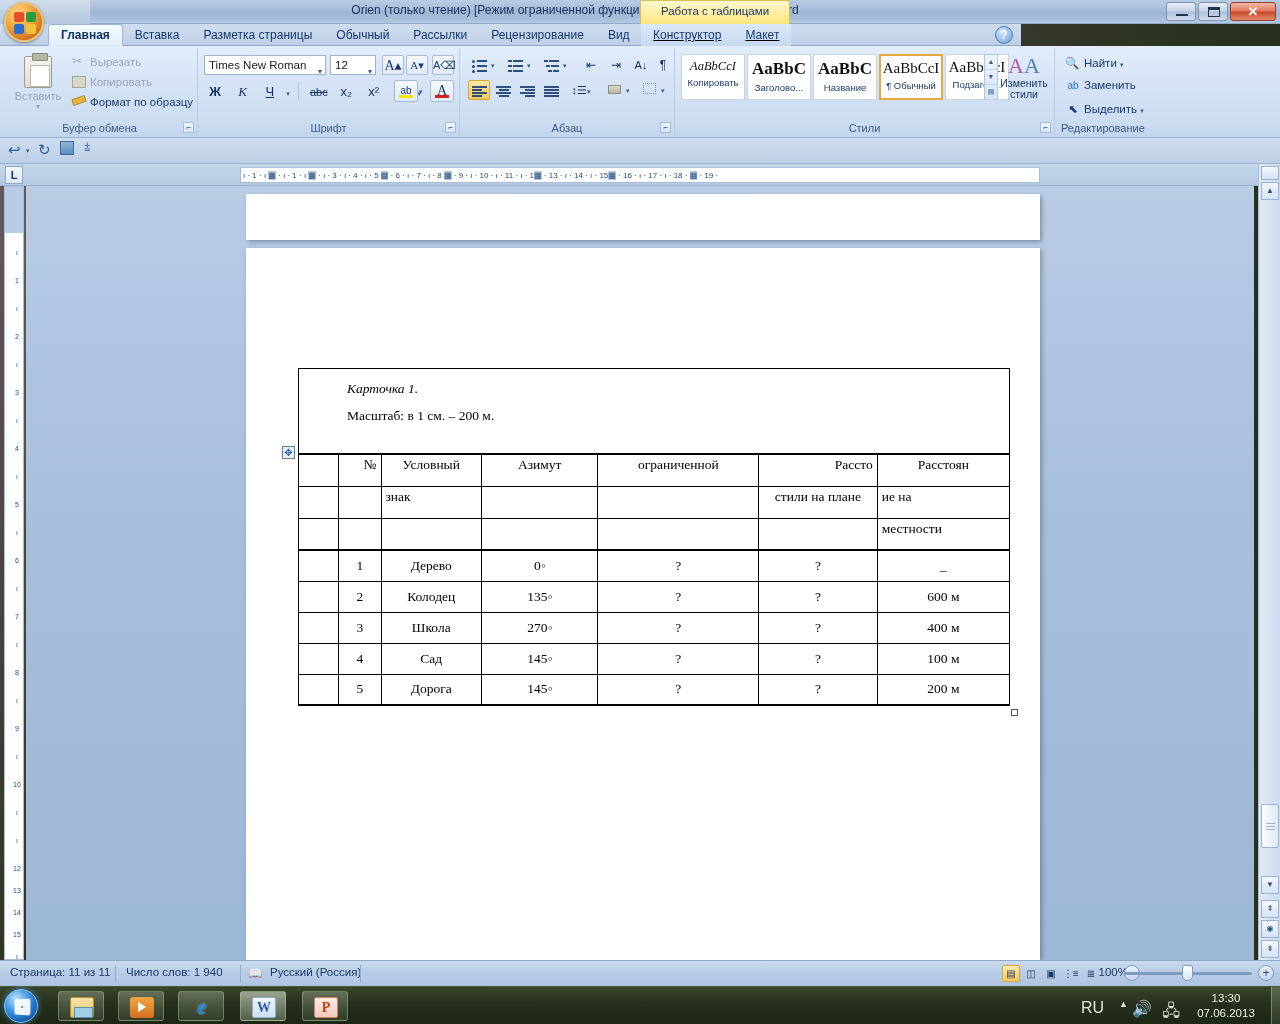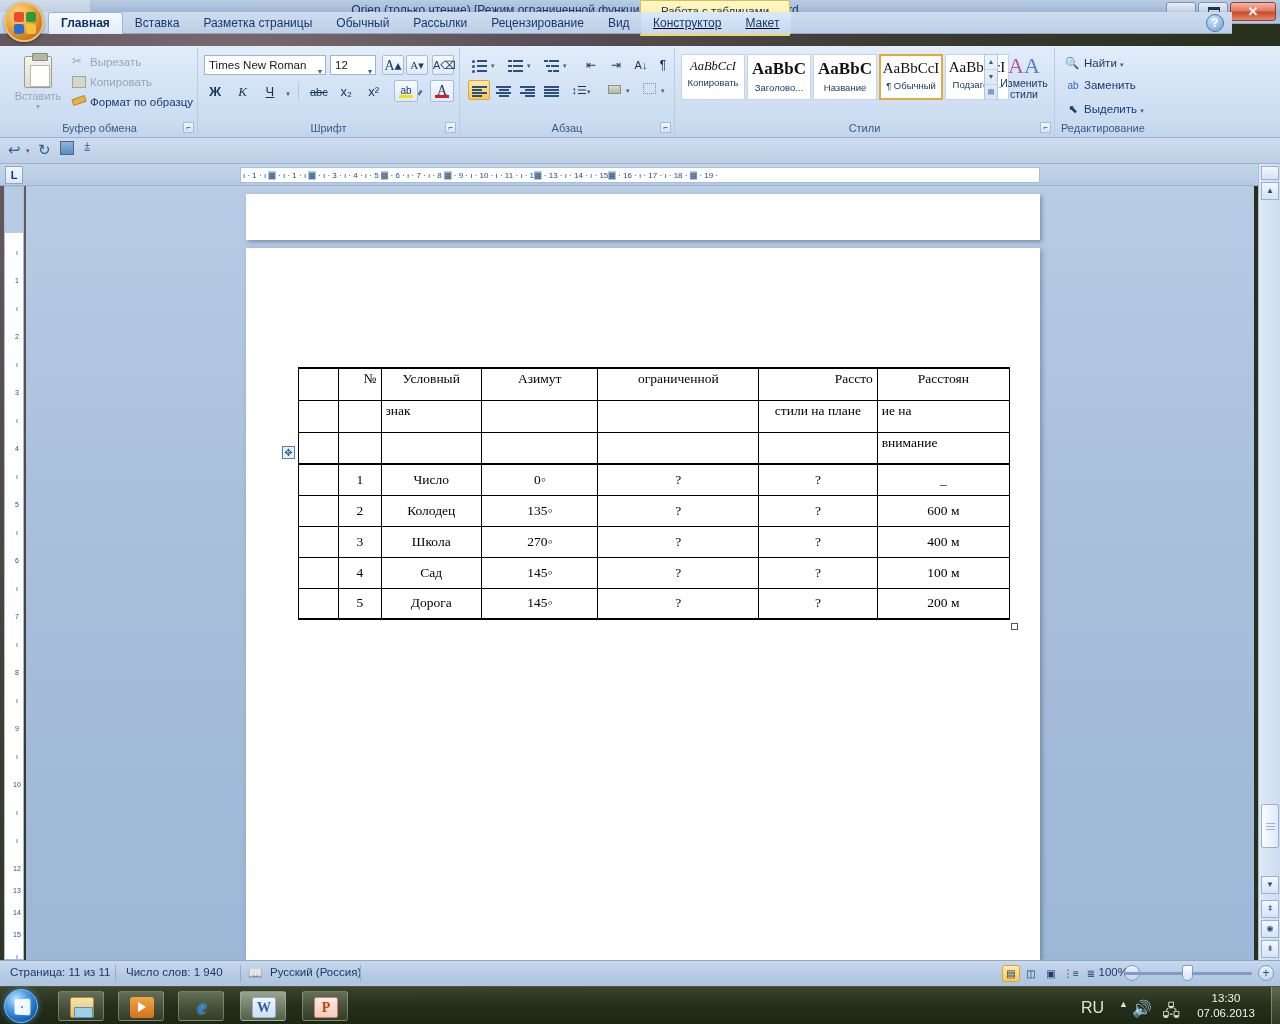--- a/index.html
+++ b/index.html
@@ -74,21 +74,21 @@
   .orb-inner {
     position:absolute; left:8px; top:8px; width:22px; height:22px;
     display:grid; grid-template-columns:1fr 1fr; grid-template-rows:1fr 1fr; gap:2px;
   }
   .orb-q { border-radius:2px; }
   .orb-q.a{background:#e84c2b;} .orb-q.b{background:#2a9c3e;}
   .orb-q.c{background:#2a6fd0;} .orb-q.d{background:#f2c23c;}
 
   
   .tabstrip {
-    position: absolute; left: 0; top: 12px; width: 1232px; height: 22px;
+    position: absolute; left: 0; top: 24px; width: 1021px; height: 22px;
     background: linear-gradient(180deg,#cfdcee 0%, #bdcfe6 100%);
     border-bottom: 1px solid #8fa8c6;
   }
   .tabs { position:absolute; left:48px; top:0; display:flex; height:22px; align-items:stretch; }
   .tab {
     padding: 0 12px; line-height: 22px; font-size: 12px; color: #16396e;
     white-space: nowrap; cursor: default;
   }
   .tab.active {
     background: linear-gradient(180deg,#f4f9ff 0%,#e2eefb 100%);
@@ -650,20 +650,30 @@
     </div>
 
     <div class="canvas">
       <div class="page-top"></div>
 
       <div class="page">
 
         <div class="tbl-wrap">
           <div class="move-handle">✥</div>
 
+          <table class="word-table">
+            <tbody>
+                <tr>
+              <td class="card-cell">
+                <div class="card-title">Карточка 1.</div>
+                <div class="card-scale">Масштаб: в 1 см. – 200 м.</div>
+              </td>
+            </tr>
+          </tbody>
+            </table>
 
           <table class="hdr-table" style="margin-top:-1px;">
             <colgroup>
               <col style="width:38px">
                 <col style="width:40px">
                 <col style="width:95px">
               <col style="width:110px">
                 <col style="width:152px">
                 <col style="width:112px">
                 <col style="width:125px">
@@ -687,27 +697,27 @@
               <td class="ctr">стили на плане</td>
               <td class="lft">ие на</td>
             </tr>
             <tr class="row-h">
               <td class="thick-bottom"></td>
               <td class="thick-bottom"></td>
               <td class="thick-bottom"></td>
               <td class="thick-bottom"></td>
               <td class="thick-bottom"></td>
               <td class="thick-bottom"></td>
-              <td class="lft">внимание</td>
+              <td class="lft">местности</td>
             </tr>
 
             <tr class="data-row">
               <td></td>
               <td>1</td>
-              <td>Число</td>
+              <td>Дерево</td>
               <td>0◦</td>
               <td>?</td>
               <td>?</td>
               <td class="thick-top">_</td>
             </tr>
             <tr class="data-row">
               <td></td>
               <td>2</td>
               <td>Колодец</td>
               <td>135◦</td>

